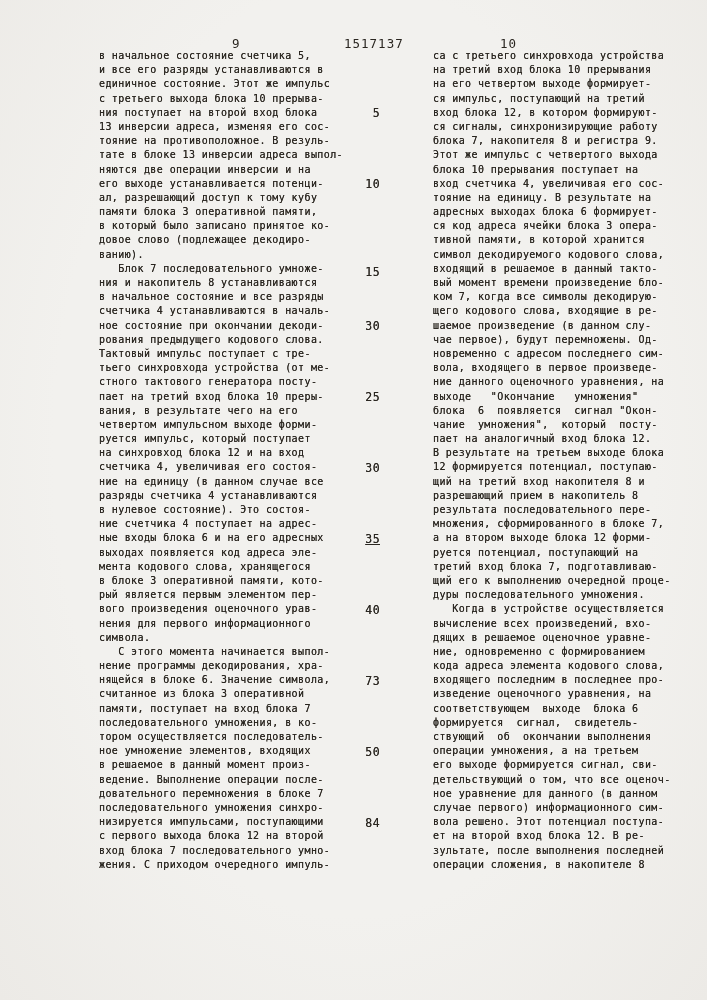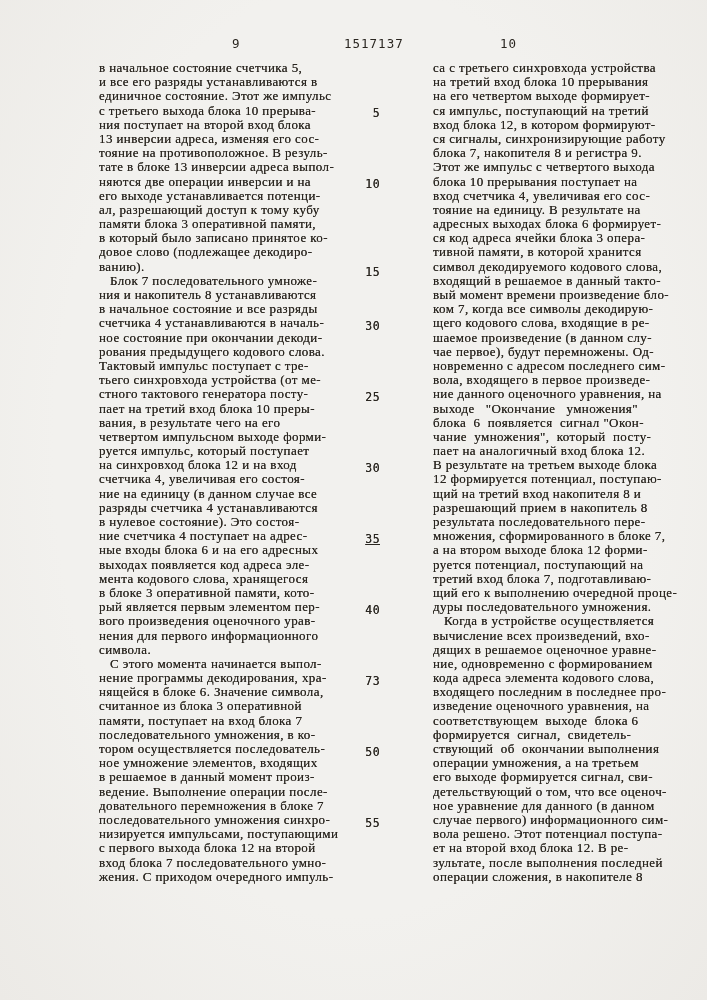--- a/index.html
+++ b/index.html
@@ -21,27 +21,26 @@
     font-size: 12.5px;
     letter-spacing: 1px;
     color: #2a2620;
     white-space: pre;
   }
   #hdr-left  { left: 232px; }
   #hdr-mid   { left: 344px; }
   #hdr-right { left: 500px; }
   .column {
     position: absolute;
-    top: 61px;
-    font-size: 13px;
+    top: 49px;
+    font-size: 10px;
     line-height: 14.2px;
     letter-spacing: 0.4px;
     white-space: pre;
     text-shadow: 0 0 0.6px rgba(42,38,32,0.85);
-    font-family: Liberation Serif, serif;
   }
   #col-left  { left: 99px;  width: 270px; }
   #col-right { left: 385px; width: 272px; margin-left: 48px; }
   .line { height: 14.2px; }
   .gutter-num {
     position: absolute;
     left: 352px;
     width: 28px;
     text-align: right;
     font-size: 11.5px;
@@ -65,15 +64,15 @@
       <div class="gutter-num" style="top: 105.8px;">5</div>
       <div class="gutter-num" style="top: 176.8px;">10</div>
       <div class="gutter-num" style="top: 265px;">15</div>
       <div class="gutter-num" style="top: 318.8px;">30</div>
       <div class="gutter-num" style="top: 389.8px;">25</div>
       <div class="gutter-num" style="top: 460.8px;">30</div>
       <div class="gutter-num" style="top: 531.8px; text-decoration: underline;">35</div>
       <div class="gutter-num" style="top: 602.8px;">40</div>
       <div class="gutter-num" style="top: 673.8px;">73</div>
       <div class="gutter-num" style="top: 744.8px;">50</div>
-      <div class="gutter-num" style="top: 815.8px;">55</div>
+      <div class="gutter-num" style="top: 815.8px;">84</div>
     </div>
 </div>
 
 </body></html>

